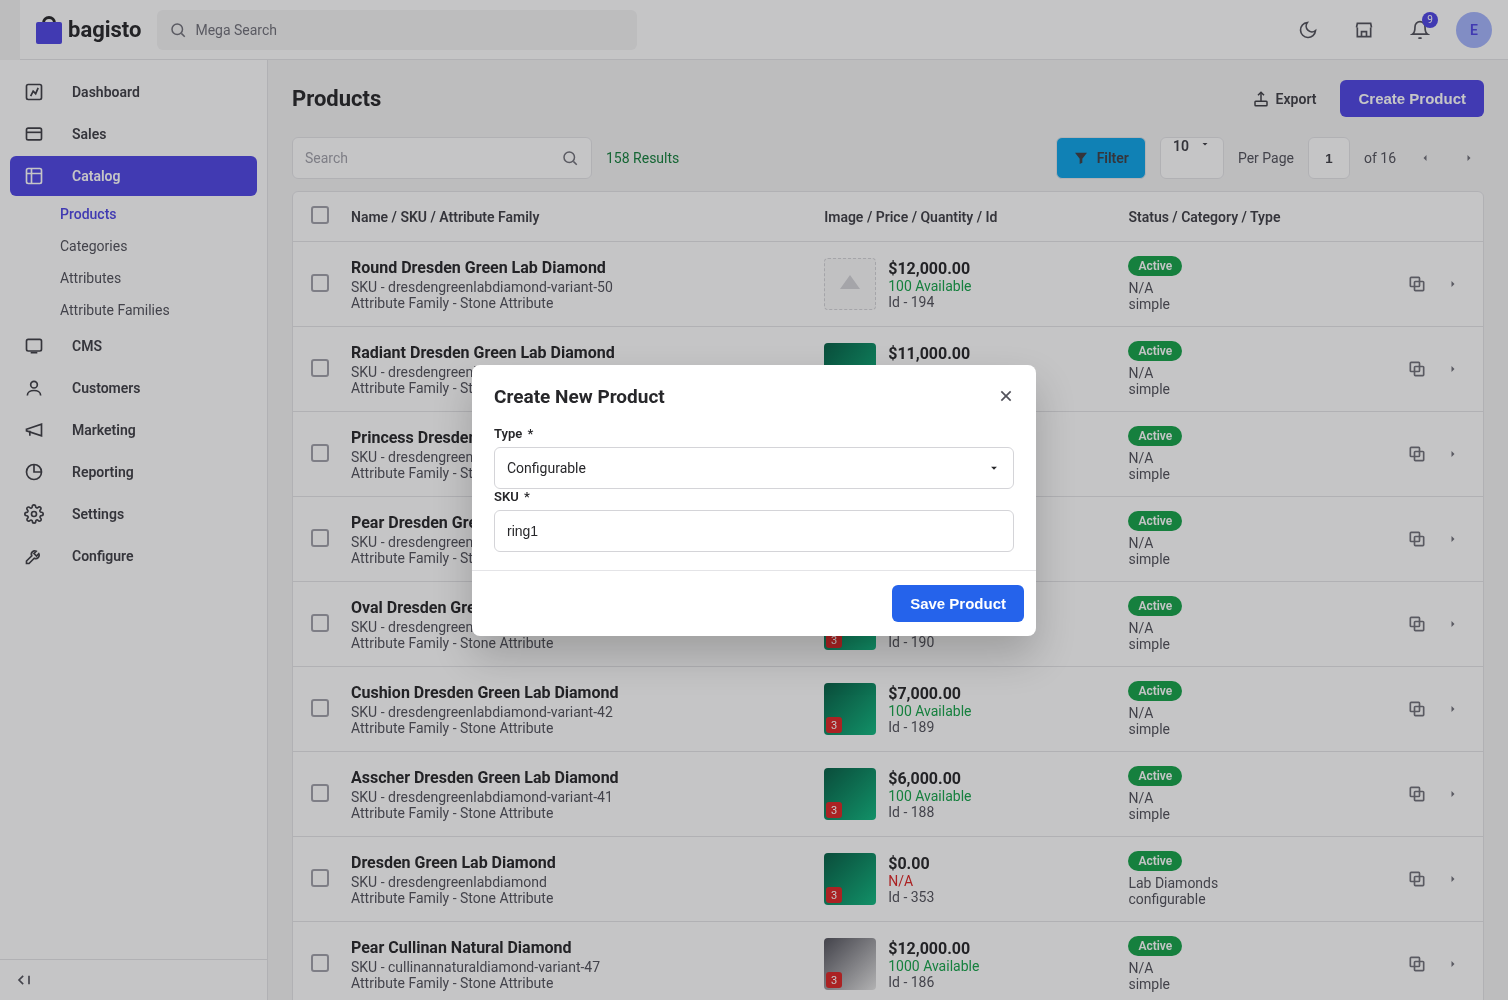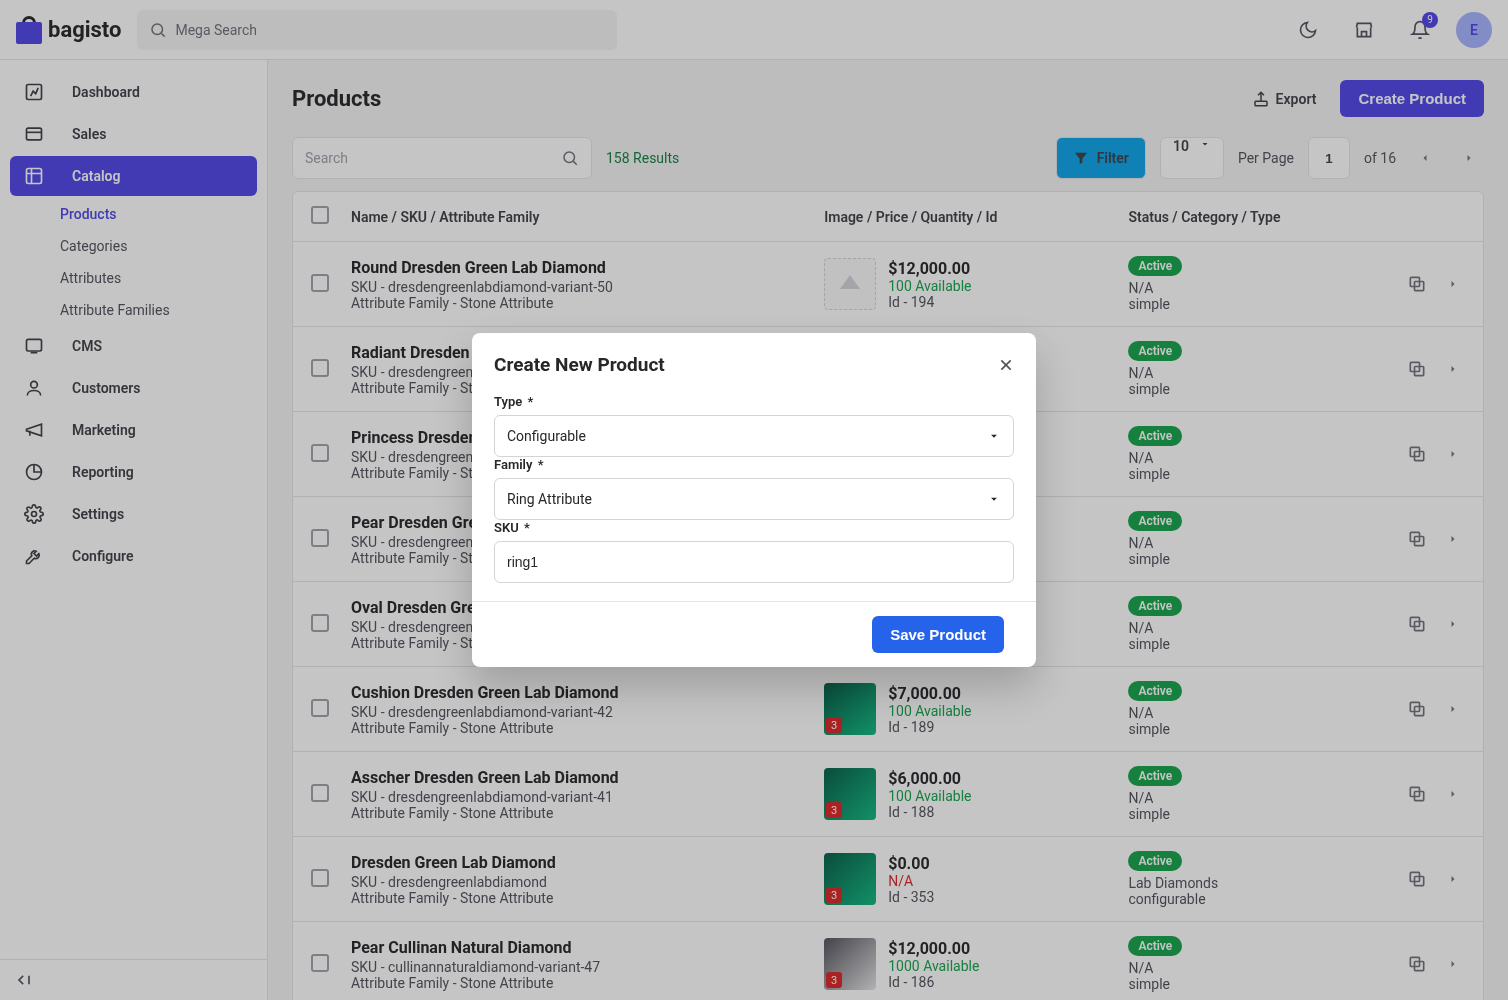--- a/index.html
+++ b/index.html
@@ -1,19 +1,19 @@
 <!DOCTYPE html>
 <html><head>
 <meta charset="utf-8">
 <style>
   * { box-sizing: border-box; margin: 0; padding: 0; }
   body { font-family: -apple-system, BlinkMacSystemFont, "Segoe UI", Roboto, sans-serif; font-size: 14px; color: #27272a; background: #f4f4f5; width: 1508px; height: 1000px; overflow: hidden; position: relative; }
   
   
-  .topbar { height: 60px; background: #fff; border-bottom: 1px solid #e4e4e7; display: flex; align-items: center; padding: 0 16px; gap: 16px; }
+  .topbar { height: 60px; background: #fff; border-bottom: 1px solid #e4e4e7; display: flex; align-items: center; padding: 0 16px; gap: 16px; margin-left: 20px; }
   .logo { display: flex; align-items: center; gap: 6px; font-size: 22px; font-weight: 700; color: #27272a; }
   .logo-icon { width: 26px; height: 28px; position: relative; }
   .logo-bag { position:absolute; bottom:0; width:26px; height:22px; background:#4f46e5; border-radius:2px; }
   .logo-handle { position:absolute; top:0; left:6px; width:14px; height:10px; border:3px solid #27272a; border-bottom:none; border-radius:8px 8px 0 0; }
   .search-box { flex:0 0 auto; width: 480px; height: 40px; background:#f4f4f5; border-radius:6px; display:flex; align-items:center; padding:0 12px; color:#71717a; gap:8px; }
   .topbar-spacer { flex:1; }
   .top-icon { width:40px; height:40px; display:flex; align-items:center; justify-content:center; color:#52525b; cursor:pointer; position:relative; }
   .badge-count { position:absolute; top:2px; right:2px; background:#4f46e5; color:#fff; font-size:10px; border-radius:10px; min-width:16px; height:16px; display:flex; align-items:center; justify-content:center; padding:0 4px; }
   .avatar { width:36px; height:36px; border-radius:50%; background:#a5b4fc; color:#4f46e5; font-weight:600; display:flex;align-items:center;justify-content:center; cursor:pointer; }
   
@@ -83,21 +83,21 @@
   .overlay { position:absolute; inset:0; background:rgba(24,24,27,0.25); display:flex; align-items:center; justify-content:center; }
   .modal { width:564px; background:#fff; border-radius:8px; box-shadow: 0 20px 40px rgba(0,0,0,0.2); overflow:hidden; }
   .modal-header { padding:20px 22px 10px; display:flex; align-items:center; }
   .modal-title { font-size:19px; font-weight:700; color:#27272a; flex:1;}
   .modal-close { color:#52525b; cursor:pointer; font-size:20px;}
   .modal-body { padding:8px 22px 18px; }
   .field { margin-bottom:0; }
   .field-label { font-size:13px; font-weight:600; color:#27272a; margin-bottom:6px; }
   .req { margin-left:2px; }
   .input, .select { width:100%; height:42px; border:1px solid #d4d4d8; border-radius:6px; padding:0 12px; font-size:14px; display:flex; align-items:center; justify-content:space-between; background:#fff; color:#27272a;}
-  .modal-footer { border-top:1px solid #e4e4e7; padding:14px 32px; display:flex; justify-content:flex-end; }
+  .modal-footer { border-top:1px solid #e4e4e7; padding:14px 12px; display:flex; justify-content:flex-end; }
   .btn-save { background:#2563eb; color:#fff; border:none; border-radius:6px; padding:10px 18px; font-weight:600; font-size:15px; cursor:pointer;}
   
   svg { display:block; }
 </style>
 </head>
 <body>
 
 <div class="topbar">
   <div class="logo">
     <div class="logo-icon">
@@ -678,29 +678,20 @@
       <div class="field">
         <div class="field-label"><span>Type</span> <span class="req">*</span></div>
         <div class="select">
           <span>Configurable</span>
           <svg width="14" height="14" viewBox="0 0 24 24" fill="currentColor">
               <path d="M7 10l5 5 5-5z"></path>
             </svg>
         </div>
       </div>
       <div class="field">
-        <div class="field-label"><span>Family</span> <span class="req">*</span></div>
-        <div class="select">
-          <span>Ring Attribute</span>
-          <svg width="14" height="14" viewBox="0 0 24 24" fill="currentColor">
-              <path d="M7 10l5 5 5-5z"></path>
-            </svg>
-        </div>
-      </div>
-      <div class="field">
         <div class="field-label"><span>SKU</span> <span class="req">*</span></div>
         <input class="input" value="ring1" style="">
       </div>
     </div>
     <div class="modal-footer">
       <button class="btn-save"><span>Save Product</span></button>
     </div>
   </div>
 </div>
 

